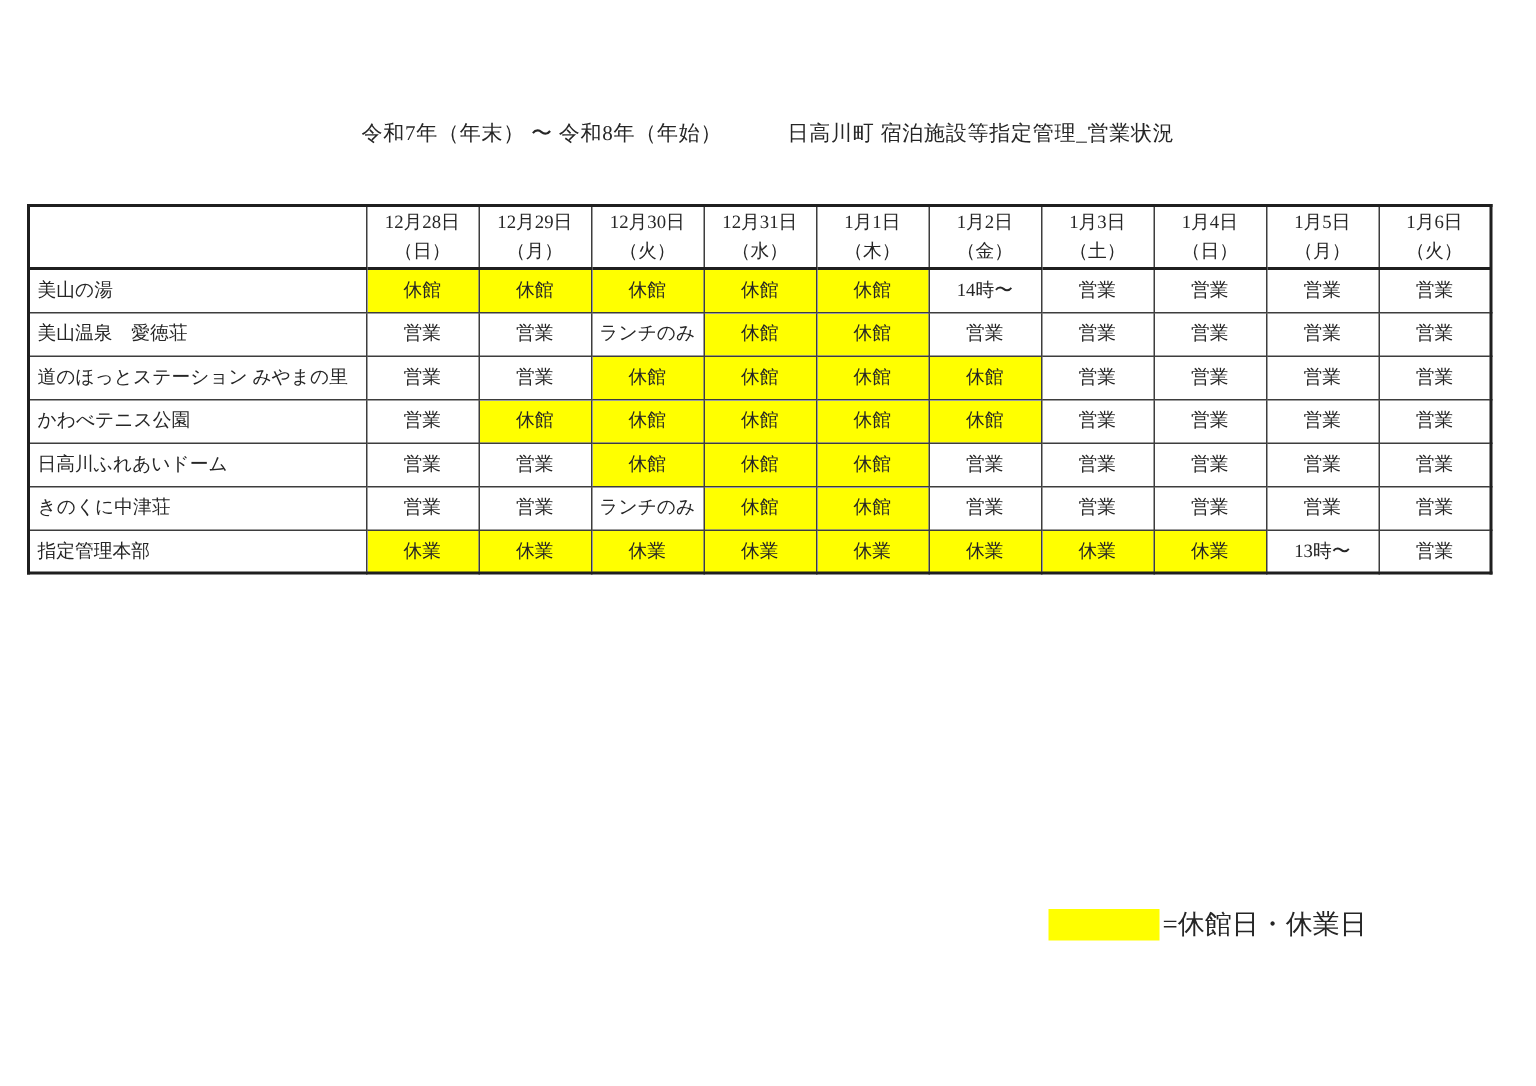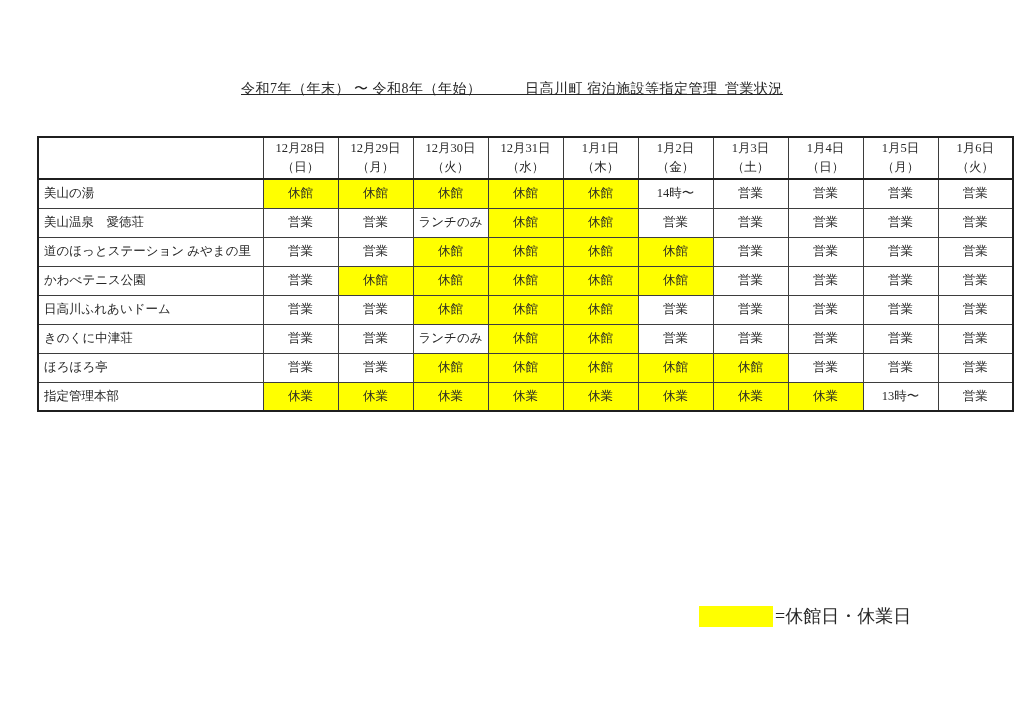--- a/index.html
+++ b/index.html
@@ -2,24 +2,24 @@
 <html style="--hl: #ffff00;"><head>
 <meta charset="utf-8">
 <style>
   html,body{margin:0;padding:0;background:#ffffff;}
   .page{
     position:relative;width:1024px;height:724px;background:#ffffff;overflow:hidden;
     font-family:"Liberation Serif","DejaVu Serif",serif;color:#262626;
   }
   .title{
     position:absolute;top:80px;left:0;width:100%;text-align:center;
-    font-size:14px;letter-spacing:0.5px;white-space:pre;text-decoration:underline;
+    font-size:14px;letter-spacing:0.5px;white-space:pre;
   }
   table.sched{
-    position:absolute;left:37px;top:136px;width:975px;
+    position:absolute;left:18px;top:136px;width:975px;
     border-collapse:collapse;table-layout:fixed;
     border:2px solid #1f1f1f;
     padding-left:47px;
   }
   table.sched th,table.sched td{
     border:1px solid #3d3d3d;font-weight:normal;font-size:12.5px;
     text-align:center;vertical-align:middle;padding:0;overflow:hidden;
     white-space:nowrap;
   }
   table.sched thead th{height:40px;line-height:1.5;border-bottom:2px solid #1f1f1f;}
@@ -140,33 +140,20 @@
           <td>ランチのみ</td>
           <td class="hl">休館</td>
           <td class="hl">休館</td>
           <td>営業</td>
           <td>営業</td>
           <td>営業</td>
           <td>営業</td>
           <td>営業</td>
         </tr>
         <tr>
-          <td class="name">ほろほろ亭</td>
-          <td>営業</td>
-          <td>営業</td>
-          <td class="hl">休館</td>
-          <td class="hl">休館</td>
-          <td class="hl">休館</td>
-          <td class="hl">休館</td>
-          <td class="hl">休館</td>
-          <td>営業</td>
-          <td>営業</td>
-          <td>営業</td>
-        </tr>
-        <tr>
           <td class="name">指定管理本部</td>
           <td class="hl">休業</td>
           <td class="hl">休業</td>
           <td class="hl">休業</td>
           <td class="hl">休業</td>
           <td class="hl">休業</td>
           <td class="hl">休業</td>
           <td class="hl">休業</td>
           <td class="hl">休業</td>
           <td>13時〜</td>

